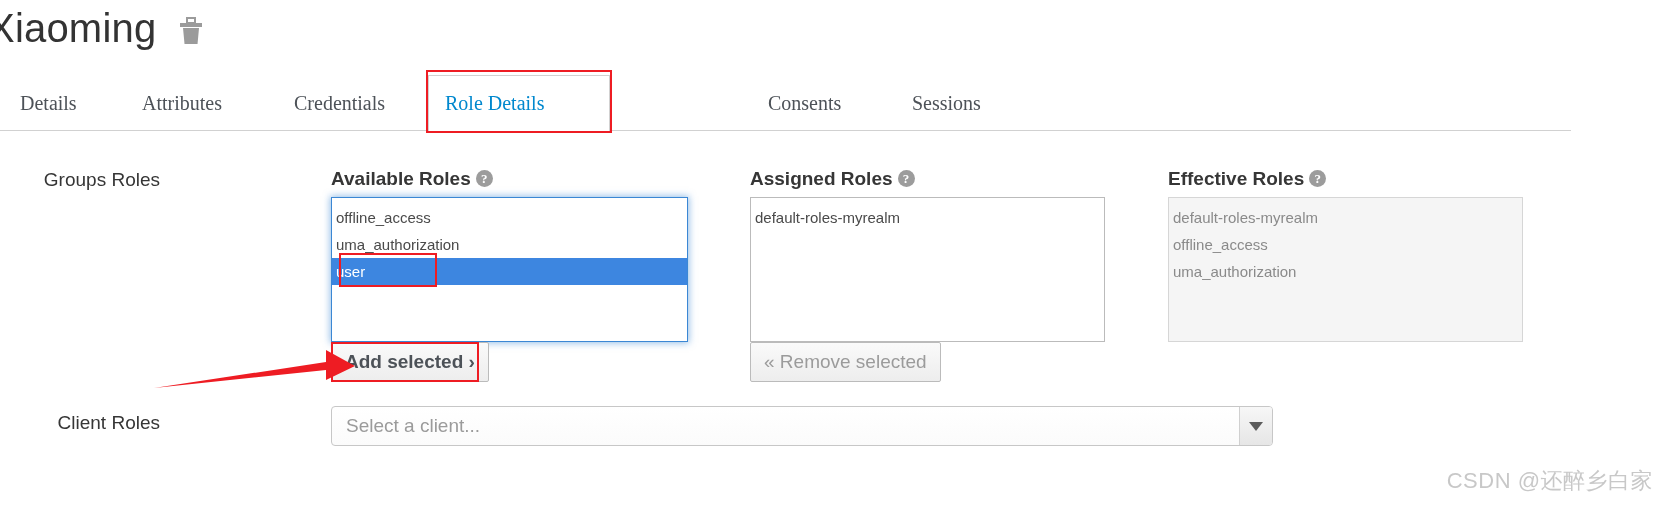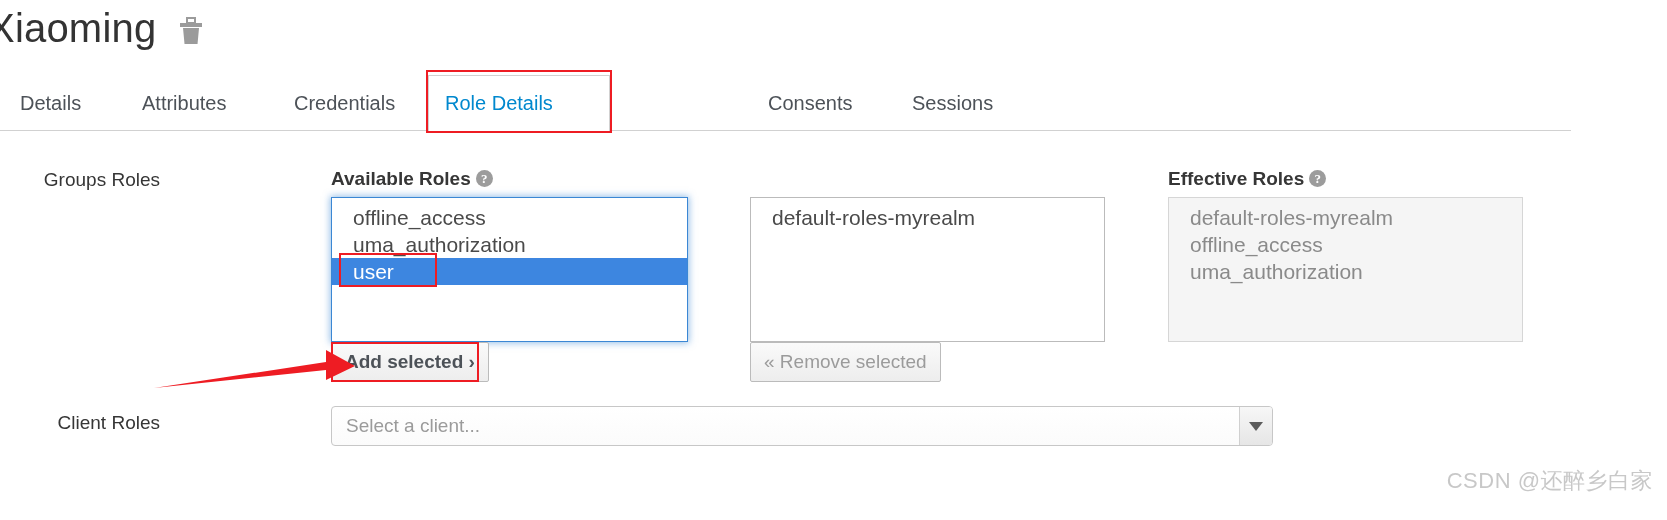--- a/index.html
+++ b/index.html
@@ -38,20 +38,21 @@
   }
 
   
   #tab-bar {
     position: absolute;
     left: 0; top: 75px;
     width: 1571px;
     height: 56px;
     border-bottom: 1px solid #d1d1d1;
     box-sizing: border-box;
+    font-family: Liberation Serif, serif;
   }
   .tab {
     position: absolute;
     top: 0;
     height: 56px;
     line-height: 56px;
     font-size: 20px;
     color: #4d5258;
     padding: 0 16px;
     box-sizing: border-box;
@@ -114,24 +115,24 @@
   }
   .listbox.focused {
     border: 1px solid #3b87d4;
     box-shadow: 0 0 7px 1px rgba(59,135,212,.55);
   }
   .listbox.readonly {
     background: #f5f5f5;
     border: 1px solid #d6d6d6;
   }
   .list-option {
-    font-size: 21px;
+    font-size: 15px;
     color: #4a4a4a;
     line-height: 27px;
-    padding: 0 0 0 21px;
+    padding: 0 0 0 4px;
     white-space: nowrap;
     cursor: pointer;
   }
   .listbox.readonly .list-option {
     color: #8a8a8a;
     cursor: default;
   }
   .list-option.selected {
     background: #3d86e0;
     color: #ffffff;
@@ -240,20 +241,23 @@
   </div>
 
   <div class="listbox focused" style="left:331px; top:66px; width:357px; height:145px;">
     <div class="list-option">offline_access</div>
     <div class="list-option">uma_authorization</div>
     <div class="list-option selected">user</div>
   </div>
 
   <div class="btn" style="left:331px; top:211px;font-weight:bold;">Add selected ›</div>
 
+  <div class="col-heading" style="left:750px; top:37px;">
+    <span>Assigned Roles</span><span class="help-icon">?</span>
+  </div>
 
   <div class="listbox" style="left:750px; top:66px; width:355px; height:145px;">
     <div class="list-option">default-roles-myrealm</div>
   </div>
 
   <div class="btn muted" style="left:750px; top:211px;">« Remove selected</div>
 
   <div class="col-heading" style="left:1168px; top:37px;">
     <span>Effective Roles</span><span class="help-icon">?</span>
   </div>

